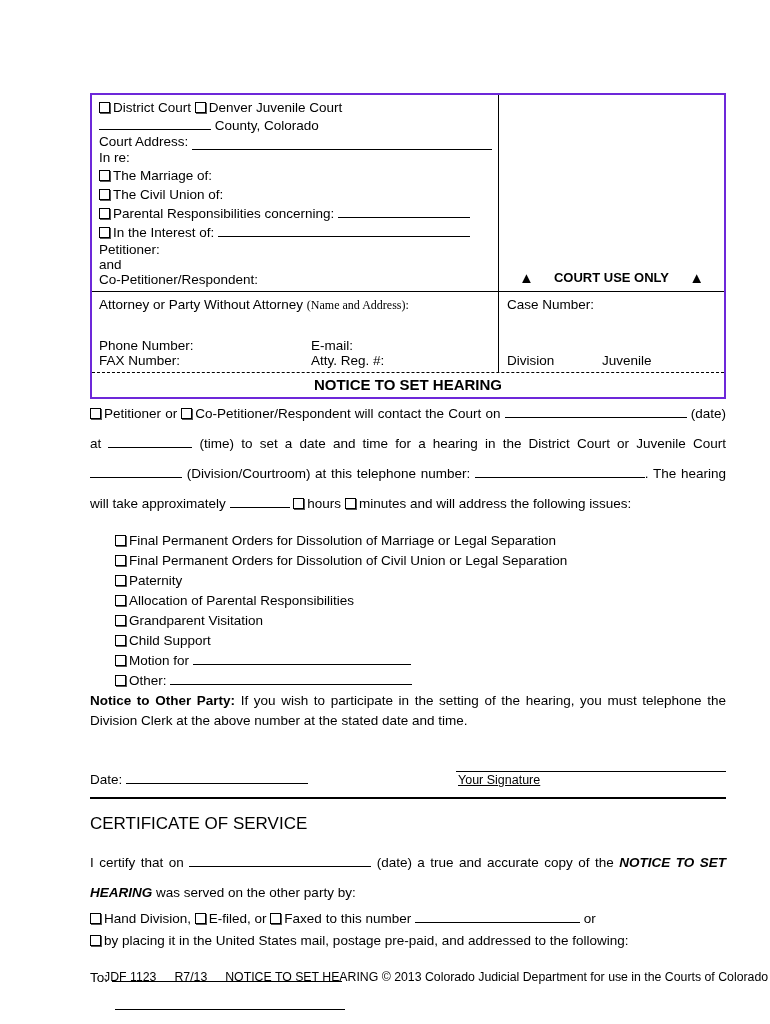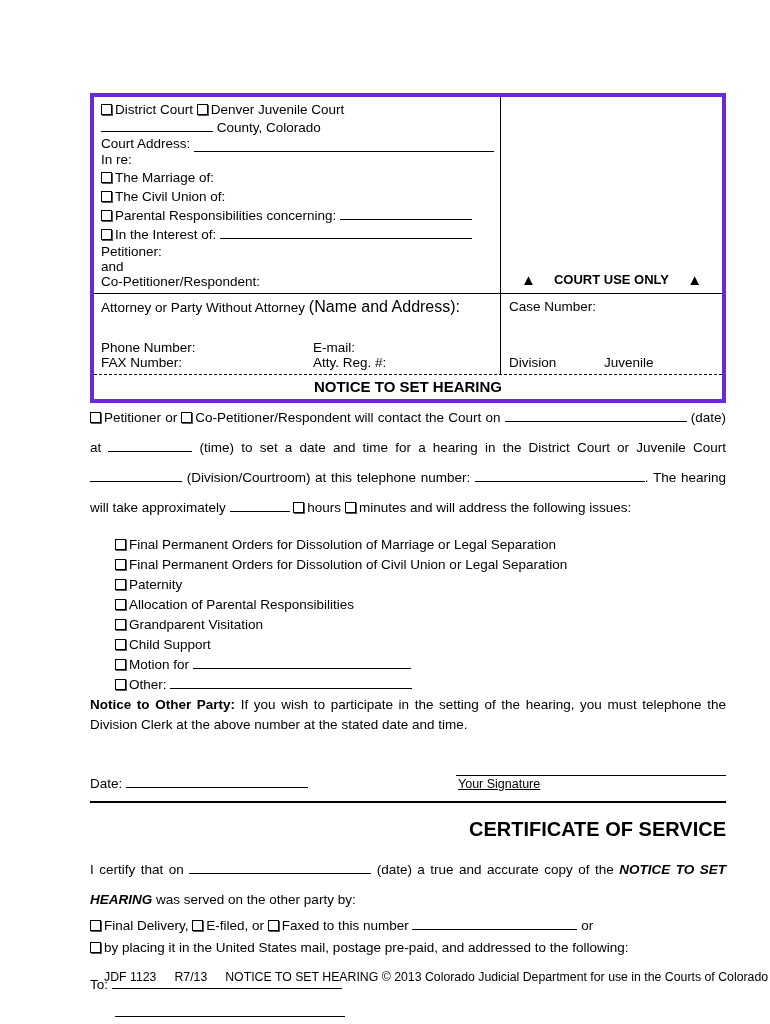--- a/index.html
+++ b/index.html
@@ -4,41 +4,41 @@
 <style>
   html,body{margin:0;padding:0;}
   body{
     width:770px;height:1024px;background:#ffffff;color:#000;
     font-family:"Liberation Sans","DejaVu Sans",sans-serif;
     font-size:13.5px;position:relative;overflow:hidden;
   }
   .form-wrap{position:absolute;left:90px;top:93px;width:636px;}
 
   
-  .caption{border:4px solid #6d28d9;}
+  .caption{border:2px solid #6d28d9;}
   .cap-row{display:flex;}
   .cap-cell{box-sizing:border-box;}
   .cap-left{width:407px;border-right:1px solid #000;padding:5px 6px 4px 7px;}
   .cap-right{flex:1;padding:5px 8px 4px 8px;display:flex;flex-direction:column;}
   .cap-row2{border-top:1px solid #000;}
   .cap-row2 .cap-left, .cap-row2 .cap-right{min-height:80px;display:flex;flex-direction:column;}
   .cap-title{border-top:1px dashed #000;text-align:center;font-weight:bold;font-size:15px;padding:3px 0 4px;}
 
   .cap-line{line-height:16px;}
   .cap-check-line{line-height:19px;}
   .cap-small-line{line-height:15px;}
 
   .line-flex{display:flex;align-items:flex-end;line-height:16px;text-align:center;}
   .blank-fill{flex:1;border-bottom:1px solid #000;height:14px;margin-left:4px;}
 
   .court-use-bar{margin-top:auto;display:flex;align-items:center;justify-content:space-between;
     font-weight:bold;padding:0 12px 2px 12px;font-size:13px;}
   .tri{font-size:15px;line-height:14px;}
 
-  .attorney-paren{font-size:16px;}
+  .attorney-paren{font-size:12px;font-family:Liberation Serif, serif;}
   .cell-bottom{margin-top:auto;}
   .inline-label{display:inline-block;width:212px;}
   .division-w{display:inline-block;width:95px;}
   .cap-right .case-top{line-height:16px;}
 
   
   .cb{display:inline-block;width:9px;height:9px;border:1.6px solid #000;background:#fff;
       margin-right:3px;vertical-align:-1px;box-shadow:1px 1px 0 0 #555;}
   .blank{display:inline-block;border-bottom:1px solid #000;height:13px;vertical-align:baseline;}
   .w60{width:60px;}.w84{width:84px;}.w92{width:92px;}.w132{width:132px;}.w165{width:165px;}
@@ -54,21 +54,21 @@
 
   .party-note{margin-top:0;line-height:20px;text-align:justify;}
 
   .date-sig{display:flex;margin-top:26px;align-items:flex-end;}
   .sig-block{margin-left:auto;width:270px;text-decoration:underline;}
   .sig-line{border-bottom:1px solid #000;height:14px;}
   .sig-label{font-size:12.5px;line-height:14px;padding:1px 0 0 2px;}
 
   .rule{border-top:2.5px solid #000;margin-top:10px;}
 
-  .cert-title{text-align:right;font-weight:bold;font-size:20px;margin:15px 0 14px 0;}
+  .cert-title{text-align:left;font-weight:normal;font-size:17px;margin:15px 0 14px 0;}
   .cert-line{line-height:22px;}
 
   .to-block{margin-top:12px;}
   .to-line{line-height:28px;}
   .to-indent{margin-left:25px;}
   .to-row3{display:flex;align-items:flex-end;}
 
   .footer{position:absolute;left:104px;top:970px;width:636px;font-size:12.3px;white-space:nowrap;}
   .footer span{margin-right:18px;}
   .footer .footer-text{margin-right:0;}
@@ -145,21 +145,21 @@
       <div class="sig-label">Your Signature</div>
     </div>
   </div>
 
   <div class="rule"></div>
 
   <div class="cert-title">CERTIFICATE OF SERVICE</div>
 
   <div class="p-just" style="margin-top:0;"><span>I certify that on</span> <span class="blank w182"></span> <span>(date) a true and accurate copy of the</span> <span class="bi">NOTICE TO SET HEARING</span> <span>was served on the other party by:</span></div>
 
-  <div class="cert-line"><span class="cb"></span><span>Final Delivery,</span> <span class="cb"></span><span>E-filed, or</span> <span class="cb"></span><span>Faxed to this number</span> <span class="blank w165"></span> <span>or</span></div>
+  <div class="cert-line"><span class="cb"></span><span>Hand Division,</span> <span class="cb"></span><span>E-filed, or</span> <span class="cb"></span><span>Faxed to this number</span> <span class="blank w165"></span> <span>or</span></div>
 
   <div class="cert-line"><span class="cb"></span><span>by placing it in the United States mail, postage pre-paid, and addressed to the following:</span></div>
 
   <div class="to-block">
     <div class="to-line"><span>To:</span> <span class="blank w230"></span></div>
     <div class="to-line to-indent"><span class="blank w230"></span></div>
     <div class="to-line to-indent to-row3">
       <span class="blank w230"></span>
       <div class="sig-block">
         <div class="sig-line"></div>

